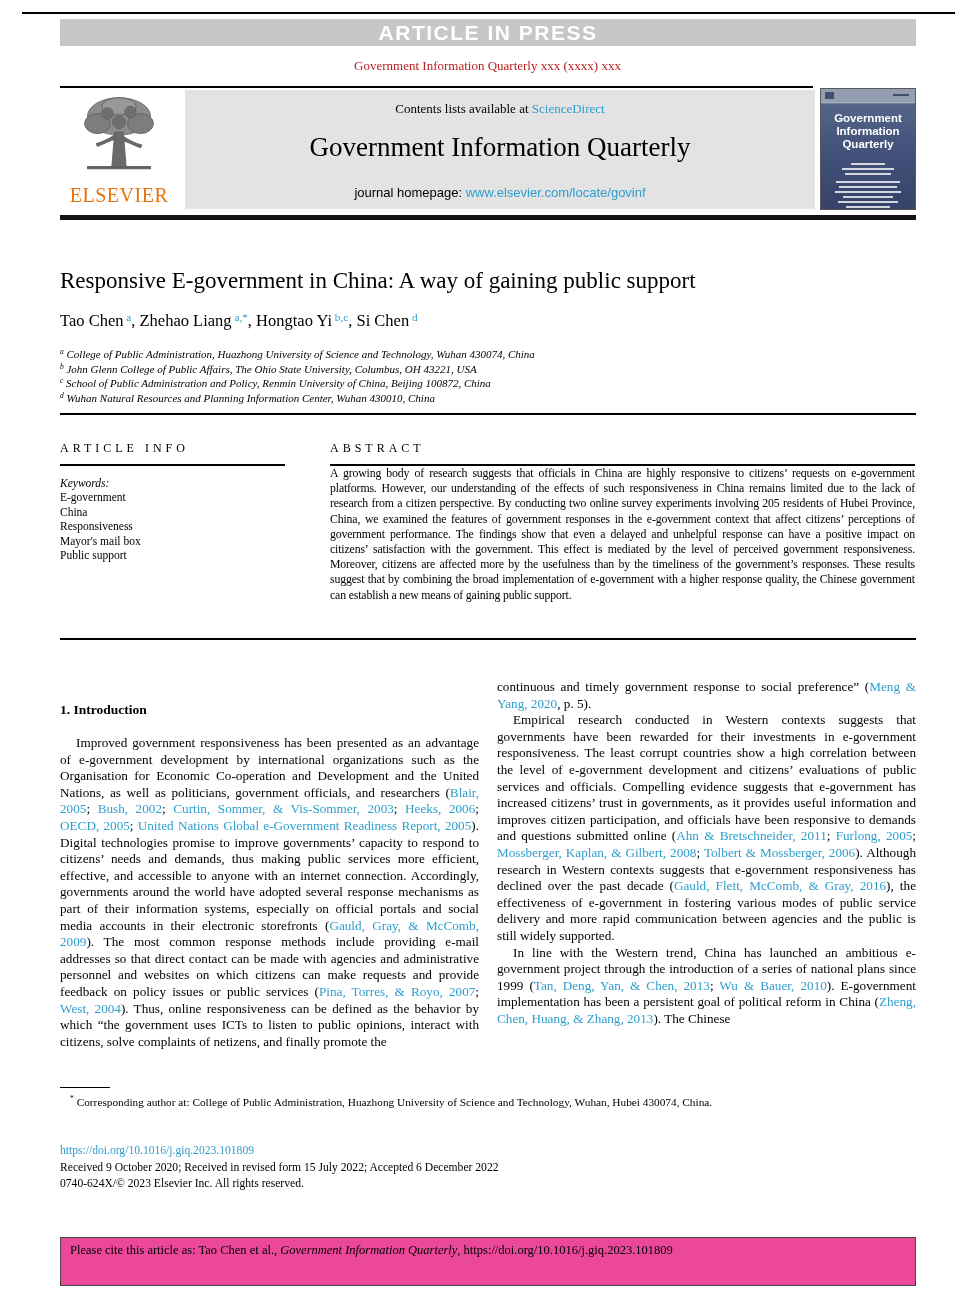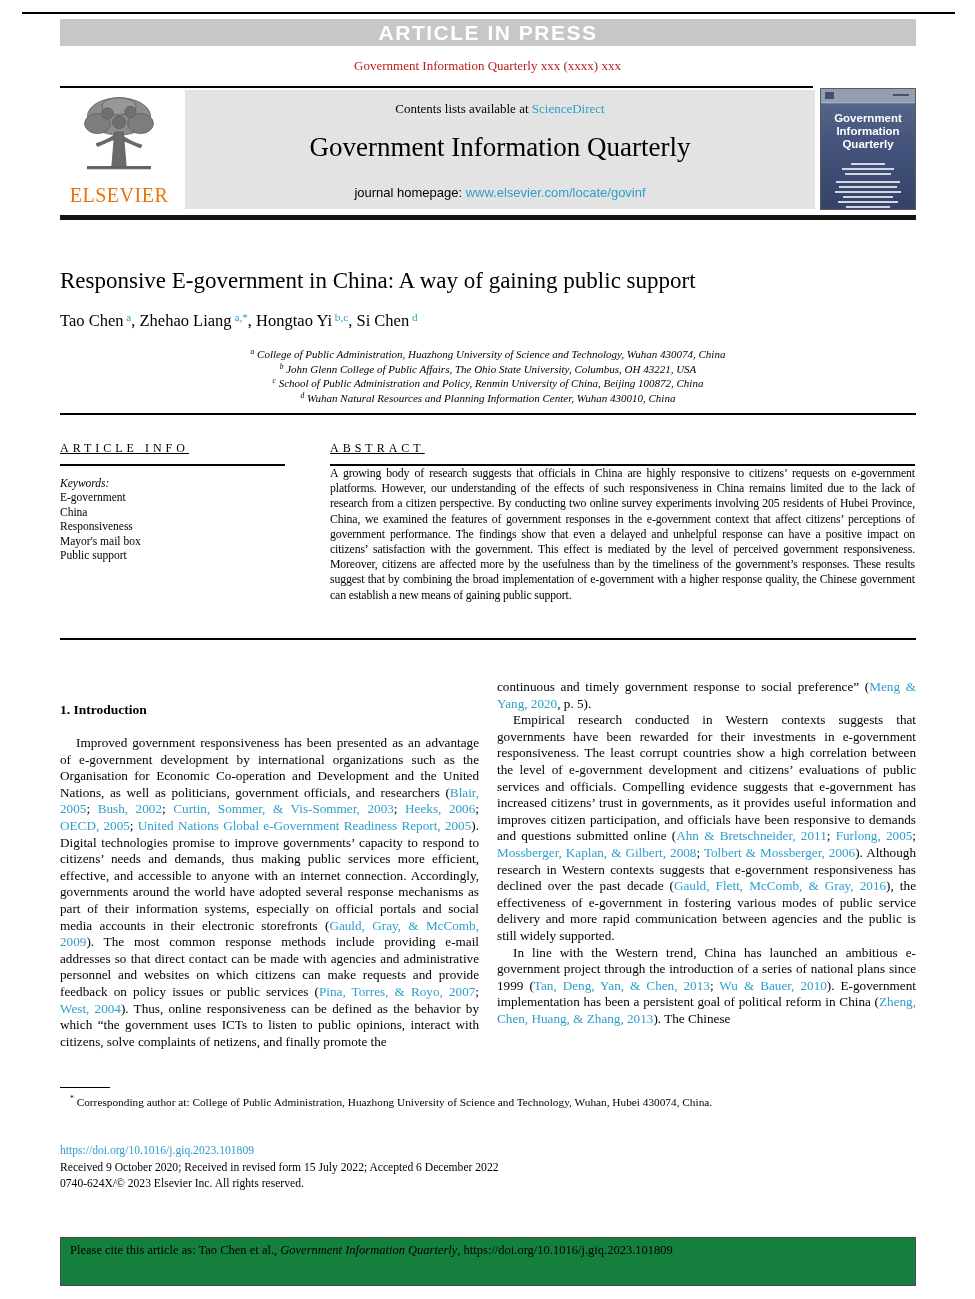--- a/index.html
+++ b/index.html
@@ -46,29 +46,29 @@
   .cover-title {
     color:#fff; font-family:"Liberation Sans", sans-serif; font-weight:bold;
     font-size:11.5px; line-height:1.12; text-align:center; margin-top:9px; padding:0 4px;
   }
   .cover-line { height:2px; background:rgba(255,255,255,.78); margin:3px auto 0 auto; }
 
   .rule-thick { position:absolute; left:60px; top:215px; width:856px; height:5px; background:#141414; }
 
   .title { position:absolute; left:60px; top:268px; width:856px; font-size:23px; }
   .authors { position:absolute; left:60px; top:311px; width:856px; font-size:16.5px; }
-  .affils { position:absolute; left:60px; top:348px; width:856px; font-size:11px; font-style:italic; line-height:13.5px;text-align:center; }
+  .affils { position:absolute; left:60px; top:348px; width:856px; font-size:11px; font-style:italic; line-height:13.5px; }
   .affils .sup { top:-4px; }
 
   .rule1 { position:absolute; left:60px; top:413px; width:856px; height:1.5px; background:#000; }
   .rule2 { position:absolute; left:60px; top:638px; width:856px; height:1.5px; background:#000; }
 
   .info-left  { position:absolute; left:60px;  top:441px; width:225px; }
   .info-right { position:absolute; left:330px; top:441px; width:585px; }
-  .info-head { font-size:12px; letter-spacing:4px;text-decoration:underline; }
+  .info-head { font-size:12px; letter-spacing:4px; }
   .head-underline { height:2px; background:#000; margin-top:8px; }
   .keywords { margin-top:10px; font-size:11.5px; line-height:14.4px; }
   .kw-label { font-style:italic; }
   .abstract-text {
     font-size:11.8px; line-height:15.2px; text-align:justify; letter-spacing:-0.15px;
   }
 
   .col-left  { position:absolute; left:60px;  top:702px; width:419px; }
   .col-right { position:absolute; left:497px; top:679px; width:419px; }
   .sec-head { font-size:13.5px; font-weight:bold; margin:0 0 17px 0; }
@@ -77,21 +77,21 @@
 
   .footnote { position:absolute; left:60px; top:1087px; width:856px; font-size:11.3px; line-height:15px; }
   .fn-rule { width:50px; height:1px; background:#000; margin-bottom:7px; }
   .fn-star  { padding-left:10px; }
   .fn-email { padding-left:21px; }
 
   .pubinfo { position:absolute; left:60px; top:1143px; width:856px; font-size:11.6px; line-height:16.5px; }
 
   .citebar {
     position:absolute; left:60px; top:1237px; width:856px; height:49px; box-sizing:border-box;
-    background:#15803d; border:1.5px solid #4a4a4a; padding:5px 9px; font-size:12.5px;
+    background:#ec4899; border:1.5px solid #4a4a4a; padding:5px 9px; font-size:12.5px;
   }
 </style>
 </head>
 <body>
 
 <div class="page">
 
   <div class="topline"></div>
   <div class="banner">ARTICLE IN PRESS</div>
   <div class="journal-line">Government Information Quarterly xxx (xxxx) xxx</div>

